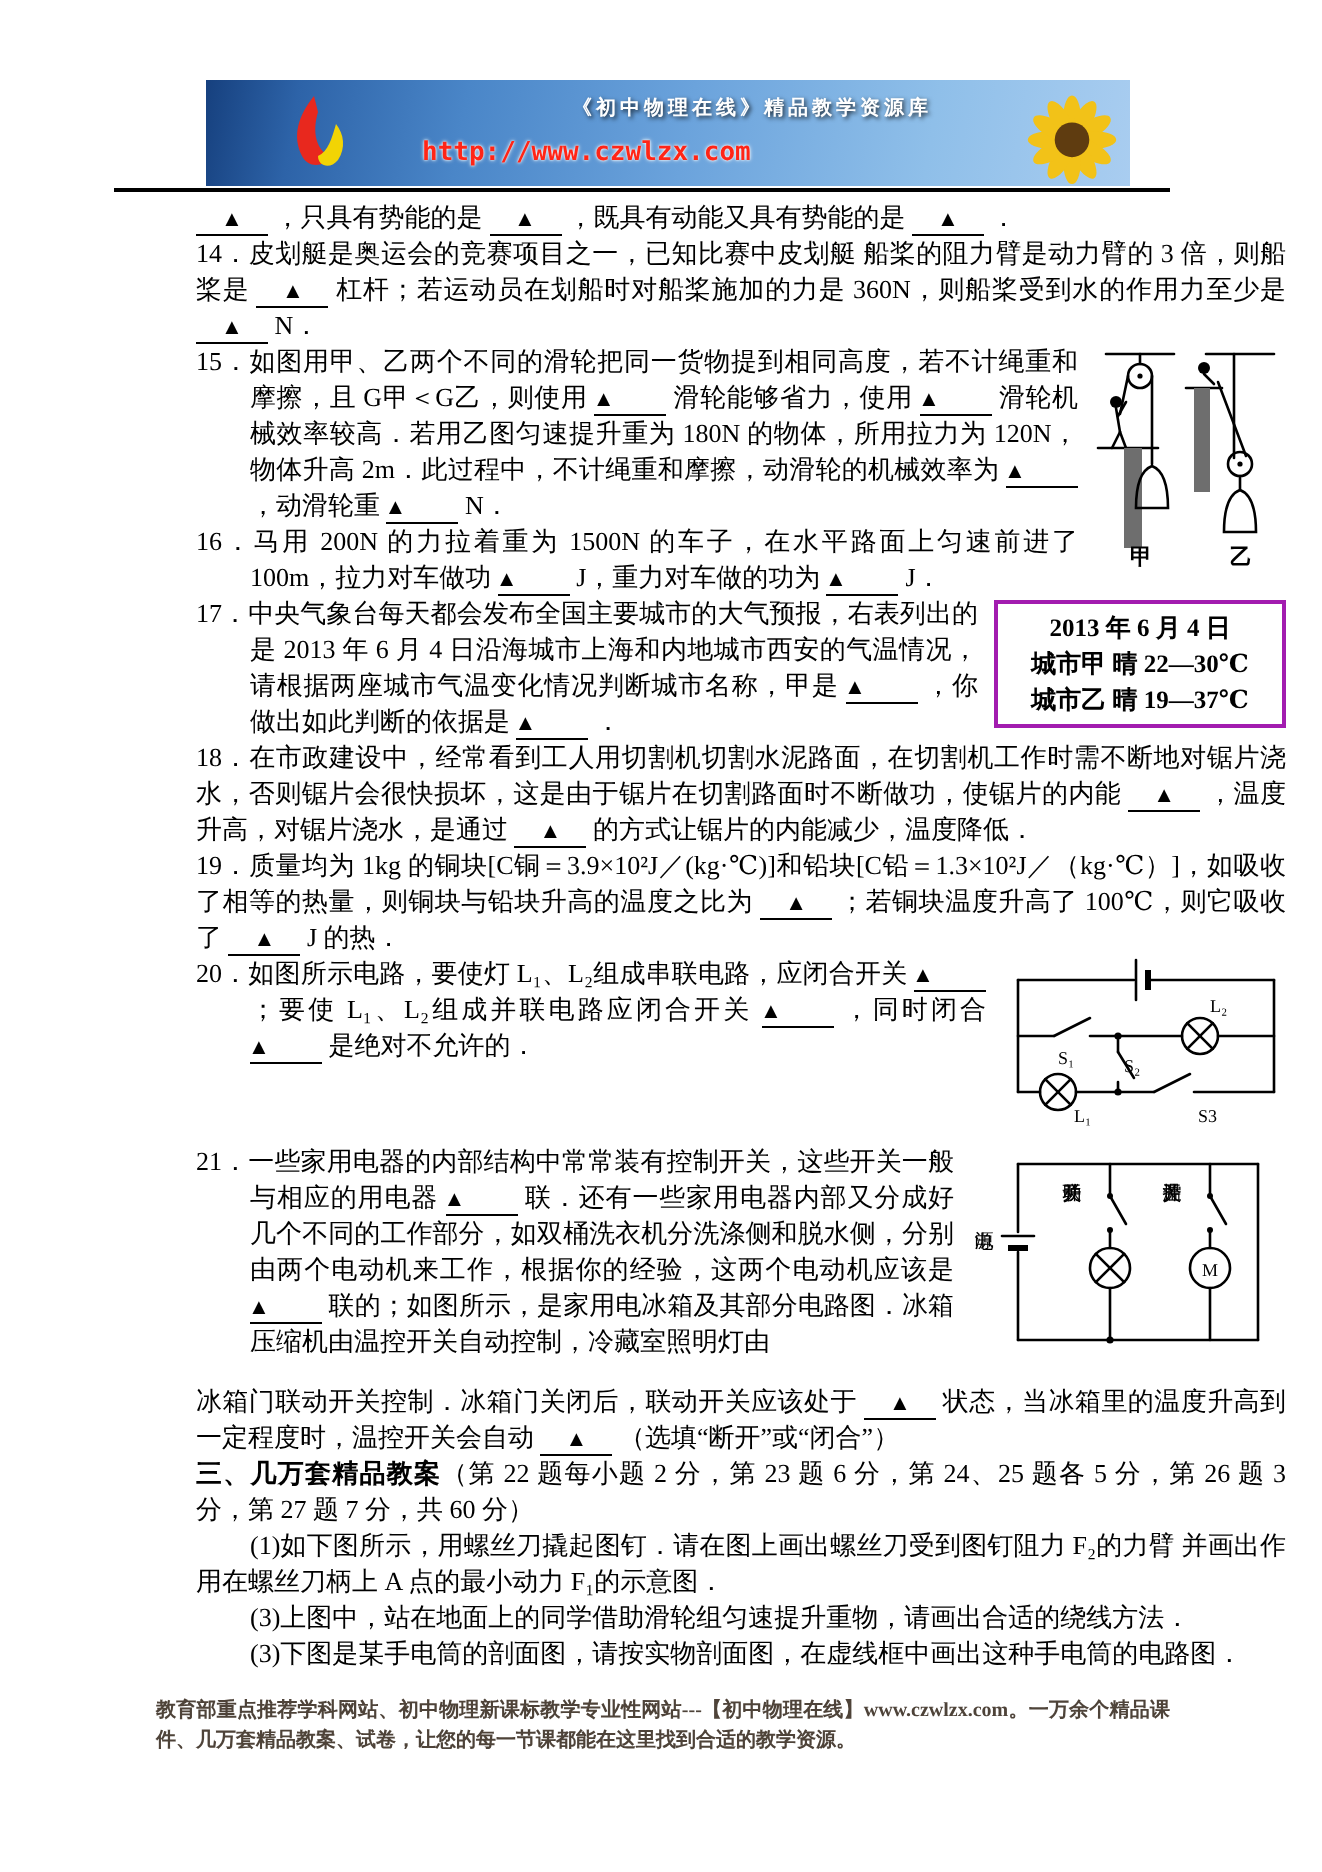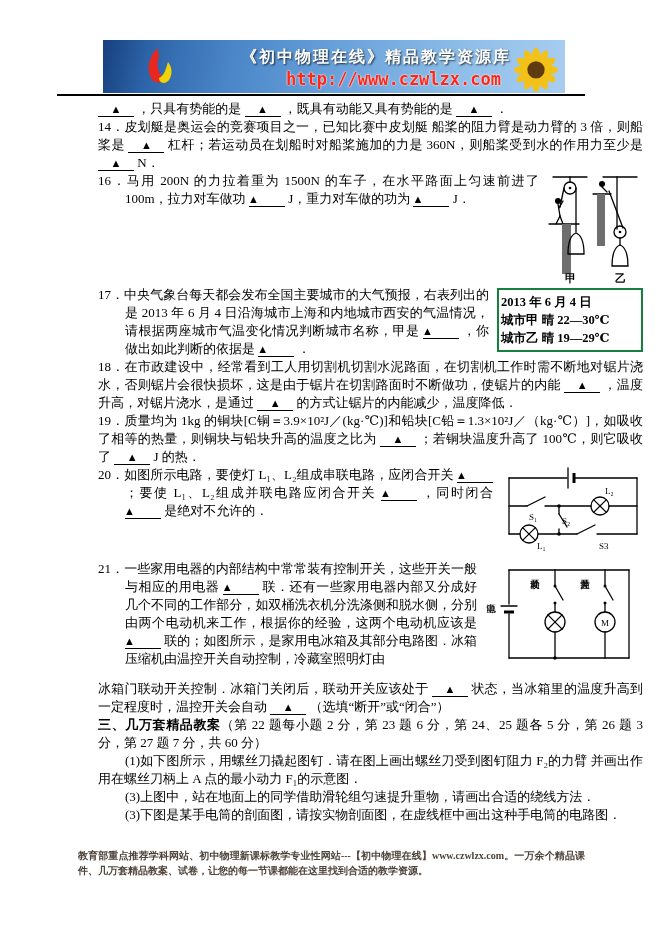--- a/index.html
+++ b/index.html
@@ -11,27 +11,27 @@
   
   .banner{
     position:absolute;left:103px;top:40px;width:462px;height:53px;
     background:linear-gradient(100deg,#16407e 0%,#2d63a8 10%,#4a86c8 28%,#6ba3dc 52%,#8fbfe9 78%,#a9cdf0 100%);
     overflow:hidden;
   }
   .banner .logo{position:absolute;left:38px;top:6px;width:42px;height:44px;}
   .banner .btitle{
     position:absolute;left:108px;top:7px;width:330px;text-align:center;
     font-family:"DejaVu Sans","Liberation Sans",sans-serif;
-    font-weight:bold;font-size:16px;color:#fff;letter-spacing:2px;
+    font-weight:bold;font-size:10px;color:#fff;letter-spacing:2px;
     text-shadow:1px 1px 2px rgba(0,0,0,.75);white-space:nowrap;
   }
   .banner .burl{
-    position:absolute;left:108px;top:29px;width:290px;text-align:right;
+    position:absolute;left:108px;top:29px;width:290px;text-align:left;
     font-family:"DejaVu Sans Mono","Liberation Mono",monospace;
-    font-weight:bold;font-size:17px;color:#ff2517;
+    font-weight:bold;font-size:13px;color:#ff2517;
     text-shadow:0 0 2px #fff,0 0 1px #fff;white-space:nowrap;
   }
   .banner .sunflower{position:absolute;right:4px;bottom:0px;width:50px;height:50px;}
   .rule{position:absolute;left:57px;top:94px;width:528px;height:2px;background:#000;}
   
   .content{
     position:absolute;left:57px;top:100px;width:545px;
     font-size:13px;line-height:18px;text-align:justify;margin-left:41px;
   }
   .content p{margin:0;}
@@ -43,22 +43,22 @@
     border-bottom:1.4px solid #000;line-height:14px;font-size:11px;
     padding:0 2px;vertical-align:baseline;
   }
   .sec{margin-top:12px;}
   .sec b{font-weight:bold;}
   
   .fig{float:right;position:relative;}
   .fig svg{display:block;}
   .fig-pulley{width:96px;height:112px;margin:0 0 2px 8px;}
   .weatherbox{
-    float:right;width:138px;margin:2px 0 2px 8px;border:2px solid #15803d;
-    padding:3px 2px;text-align:left;font-weight:bold;font-size:12.5px;line-height:18px;
+    float:right;width:138px;margin:2px 0 2px 8px;border:2px solid #a21caf;
+    padding:3px 2px;text-align:center;font-weight:bold;font-size:12.5px;line-height:18px;
   }
   .fig-c20{width:142px;height:92px;margin:0 0 2px 8px;}
   .fig-fridge{width:158px;height:118px;margin:0 0 2px 8px;}
   .vlabel{
     position:absolute;writing-mode:vertical-rl;text-orientation:upright;
     font-size:9.5px;line-height:11px;letter-spacing:0;font-family:"Liberation Serif",serif;
   }
   svg .wire{stroke:#000;stroke-width:1.3;fill:none;stroke-linecap:round;}
   svg .thick{stroke:#000;stroke-width:3;fill:none;}
   svg .lbl{font-family:"Liberation Serif",serif;font-size:9px;fill:#000;}
@@ -135,28 +135,29 @@
         <rect x="50" y="22" width="8" height="52" fill="#6e6e6e"></rect>
         <line class="wire" x1="70" y1="5" x2="70" y2="57"></line>
         <line class="wire" x1="62" y1="19" x2="76" y2="56"></line>
         <circle class="wire" cx="73" cy="60" r="6"></circle>
         <circle cx="73" cy="60" r="1.3" fill="#000"></circle>
         <line class="wire" x1="73" y1="66" x2="73" y2="73"></line>
         <path class="wire" d="M65,94 Q65,76 73,73 Q81,76 81,94 Z" fill="#fff"></path>
         <text class="figlbl" x="68" y="110">乙</text>
       </svg>
     </div>
+    <p class="qt hang">15．如图用甲、乙两个不同的滑轮把同一货物提到相同高度，若不计绳重和摩擦，且 G甲＜G乙，则使用 <span class="blk">▲</span> 滑轮能够省力，使用 <span class="blk">▲</span> 滑轮机械效率较高．若用乙图匀速提升重为 180N 的物体，所用拉力为 120N，物体升高 2m．此过程中，不计绳重和摩擦，动滑轮的机械效率为 <span class="blk">▲</span> ，动滑轮重 <span class="blk">▲</span> N．</p>
     <p class="qt hang">16．马用 200N 的力拉着重为 1500N 的车子，在水平路面上匀速前进了 100m，拉力对车做功 <span class="blk">▲</span> J，重力对车做的功为 <span class="blk">▲</span> J．</p>
   </div>
 
   <div class="qwrap">
     <div class="weatherbox">
       <div>2013 年 6 月 4 日</div>
       <div>城市甲 晴 22—30℃</div>
-      <div>城市乙 晴 19—29℃</div>
+      <div>城市乙 晴 19—37℃</div>
     </div>
     <p class="qt hang">17．中央气象台每天都会发布全国主要城市的大气预报，右表列出的是 2013 年 6 月 4 日沿海城市上海和内地城市西安的气温情况，请根据两座城市气温变化情况判断城市名称，甲是 <span class="blk">▲</span> ，你做出如此判断的依据是 <span class="blk">▲</span> ．</p>
   </div>
 
   <p class="qt">18．在市政建设中，经常看到工人用切割机切割水泥路面，在切割机工作时需不断地对锯片浇水，否则锯片会很快损坏，这是由于锯片在切割路面时不断做功，使锯片的内能 <span class="blk">▲</span> ，温度升高，对锯片浇水，是通过 <span class="blk">▲</span> 的方式让锯片的内能减少，温度降低．</p>
 
   <p class="qt">19．质量均为 1kg 的铜块[C铜＝3.9×10²J／(kg·℃)]和铅块[C铅＝1.3×10²J／（kg·℃）]，如吸收了相等的热量，则铜块与铅块升高的温度之比为 <span class="blk">▲</span> ；若铜块温度升高了 100℃，则它吸收了 <span class="blk">▲</span> J 的热．</p>
 
   <div class="qwrap">
     <div class="fig fig-c20">

